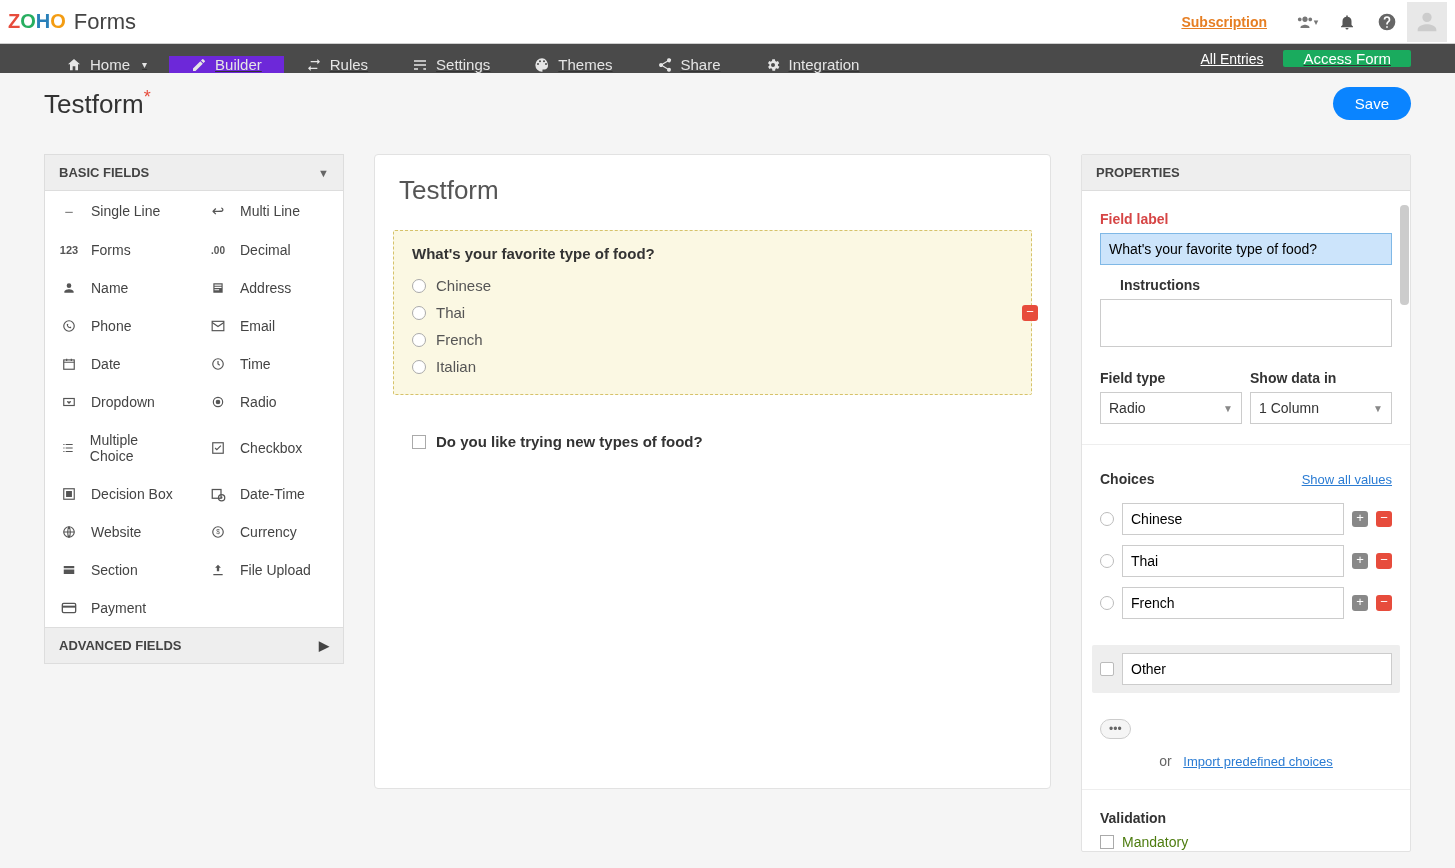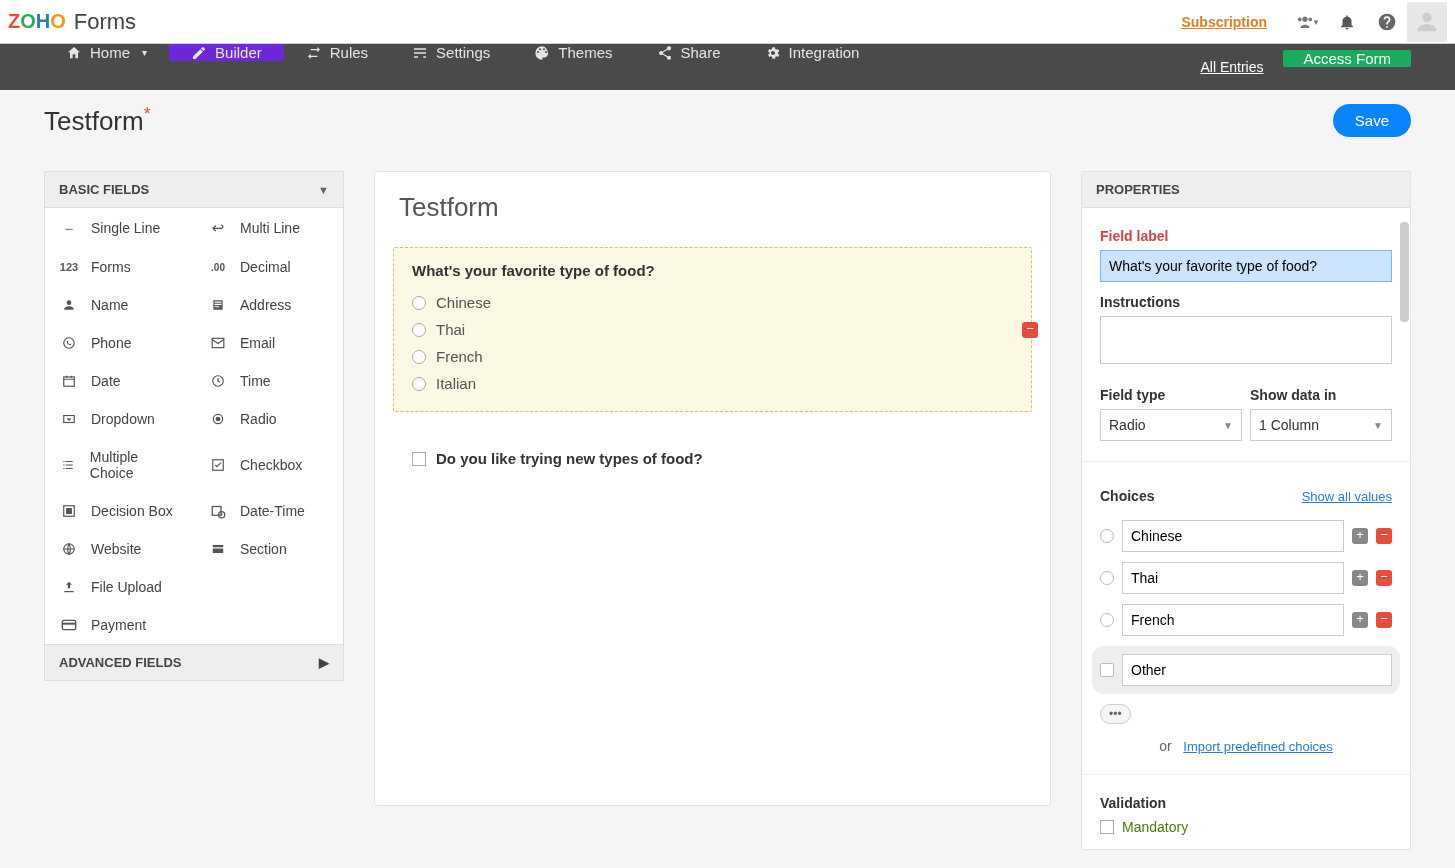--- a/index.html
+++ b/index.html
@@ -14,21 +14,21 @@
 .logo-h { color: #2980b9; font-weight:700;}
 .logo-o2 { color: #f39c12; font-weight:700;}
 .logo-forms { color: #444; margin-left: 6px; font-weight: 500; font-size: 22px; }
 .top-header .spacer { flex: 1; }
 .sub-link { color: #e67e22; text-decoration: underline; margin-right: 20px; font-size: 14px; font-weight: bold; }
 .top-icon { width: 40px; height: 40px; display:flex; align-items:center; justify-content:center; color:#888; cursor:pointer; font-size:18px; }
 .avatar { width: 40px; height: 40px; background: #e8e8e8; display:flex; align-items:center; justify-content:center; }
 .avatar svg { width: 28px; height: 28px; fill: #ccc; }
 
 
-.navbar { height: 46px; background: #4a4a4a; display: flex; align-items: flex-start; padding-left: 44px; }
+.navbar { height: 29px; background: #4a4a4a; display: flex; align-items: flex-end; padding-left: 44px; text-decoration: underline; }
 .nav-item { display:flex; align-items:center; gap:8px; padding: 0 22px; color:#e5e5e5; cursor:pointer; font-size: 15px; }
 .nav-item.active { background: #6d28d9; }
 .nav-item svg { width:16px; height:16px; fill: currentColor; }
 .nav-item .caret { font-size: 10px; margin-left:4px; }
 .navbar .spacer { flex:1; }
 .all-entries { color:#fff; text-decoration: underline; align-self:center; margin-right: 20px; font-size:14px; }
 .access-btn { background:#1aab5e; color:#fff; border:none; padding: 0 20px; display:flex; align-items:center; font-size:15px; margin: 6px 44px 6px 0; border-radius:2px; cursor:pointer; }
 
 
 .page { padding: 14px 44px 20px; display:grid; grid-template-columns: 300px 1fr 330px; gap: 30px; align-items:start; }
@@ -71,21 +71,21 @@
 .prop-row2 { display:flex; gap:8px; margin-top:14px; }
 .prop-col { flex:1; }
 .select { border:1px solid #ccc; padding:7px 8px; font-size:14px; background:#fff; display:flex; justify-content:space-between; align-items:center; cursor:pointer; }
 .select .arr { font-size:10px; color:#888;}
 .hr { border:none; border-top:1px solid #eee; margin: 20px -18px; }
 .choices-head { display:flex; justify-content:space-between; align-items:center; }
 .link { color:#2b7cd3; text-decoration:underline; font-size:13px; cursor:pointer; }
 .choice-row { display:flex; align-items:center; gap:8px; margin:10px 0; }
 .choice-row .r { width:14px; height:14px; border:1px solid #bbb; border-radius:50%; }
 .choice-row input { flex:1; border:1px solid #ccc; padding:7px 8px; font-size:14px; }
-.choice-row.other-row { background:#eee; padding:8px; margin: 10px -8px; border-radius:12px;}
+.choice-row.other-row { background:#eee; padding:8px; margin: 26px -8px; border-radius:2px;}
 .choice-row.other-row .r { border-radius:2px; background:#fff;}
 .mini-btn { width:16px; height:16px; border-radius:3px; color:#fff; font-size:13px; line-height:14px; text-align:center; cursor:pointer; }
 .mini-btn.add { background:#888;}
 .mini-btn.rem { background:#e74c3c;}
 .more-dots { border:1px solid #ccc; border-radius:10px; padding:2px 8px; font-size:12px; color:#666; cursor:pointer; display:inline-block; background:#f5f5f5;}
 .or-row { text-align:center; color:#666; margin:14px 0;}
 .val-head { font-weight:600; margin-top:10px; }
 .val-row { display:flex; align-items:center; gap:8px; margin-top:8px; color:#4d7c0f; }
 .scrollbar { position:absolute; right:1px; top:50px; width:9px; height:100px; background:#ccc; border-radius:4px;}
 .right-panel { position:relative;}
@@ -319,20 +319,29 @@
           <span class="ficon">
             <svg width="14" height="14" viewBox="0 0 24 24" fill="none" stroke="#555" stroke-width="2">
               <circle cx="12" cy="12" r="9"></circle>
               <path d="M3 12h18M12 3c3 3 3 15 0 18M12 3c-3 3-3 15 0 18"></path>
             </svg>
           </span>
           <span>Website</span>
         </div>
       <div class="field-item">
           <span class="ficon">
+            <svg width="14" height="14" viewBox="0 0 24 24" fill="none" stroke="#555" stroke-width="2">
+              <circle cx="12" cy="12" r="9"></circle>
+              <text x="12" y="16" font-size="11" text-anchor="middle" fill="#555" stroke="none">$</text>
+            </svg>
+          </span>
+          <span>Currency</span>
+        </div>
+      <div class="field-item">
+          <span class="ficon">
             <svg width="14" height="14" viewBox="0 0 24 24" fill="#555">
               <path d="M3 5h18v4H3zm0 6h18v8H3z"></path>
             </svg>
           </span>
           <span>Section</span>
         </div>
       <div class="field-item">
           <span class="ficon">
             <svg width="14" height="14" viewBox="0 0 24 24" fill="#555">
               <path d="M12 3l5 5h-3v6h-4V8H7zM4 19h16v2H4z"></path>
@@ -390,21 +399,21 @@
 
   <div class="right-panel">
     <div class="panel-header">
       <span>PROPERTIES</span>
     </div>
     <div class="scrollbar"></div>
     <div class="prop-body">
       <div class="prop-label red">Field label</div>
       <input class="prop-input sel" value="What's your favorite type of food?" style="">
 
-      <div class="prop-label" style="margin-top:12px;">Instructions</div>
+      <div class="prop-label" style="margin-top:12px;margin-left:20px;">Instructions</div>
       <textarea class="prop-textarea" style=""></textarea>
 
       <div class="prop-row2">
         <div class="prop-col">
           <div class="prop-label">Field type</div>
           <div class="select">
               <span>Radio</span>
               <span class="arr">▼</span>
             </div>
         </div>

